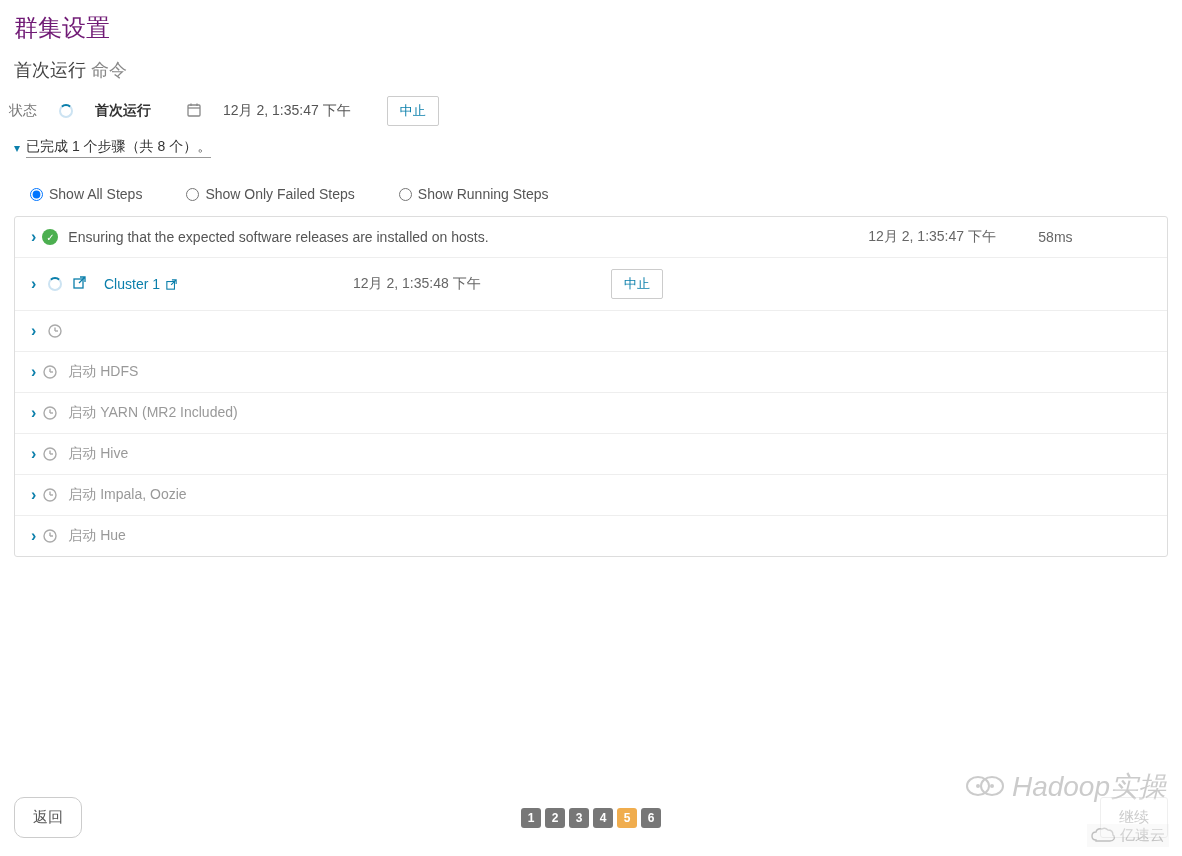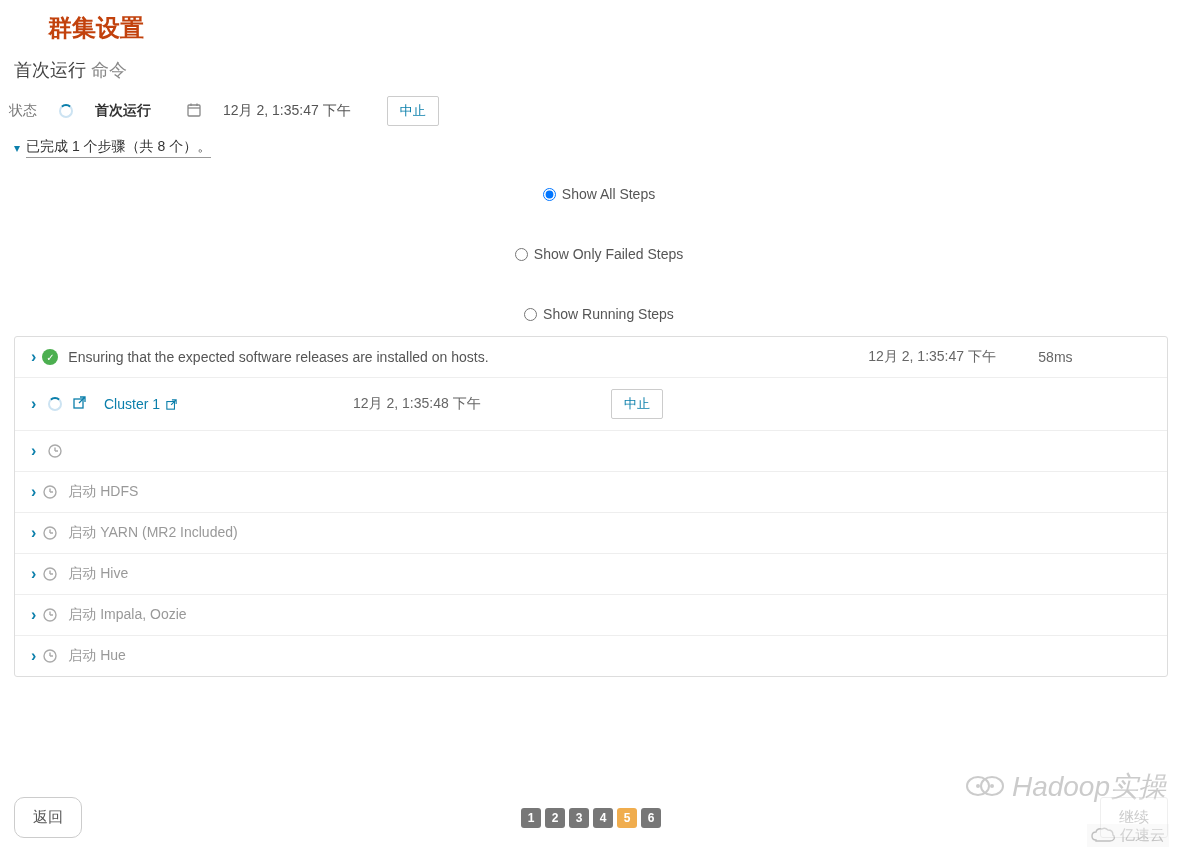--- a/index.html
+++ b/index.html
@@ -7,24 +7,23 @@
       font-family: "Helvetica Neue", Helvetica, Arial, "Microsoft YaHei", sans-serif;
       font-size: 14px;
       color: #333;
       background: #fff;
       width: 1182px;
       height: 856px;
       position: relative;
     }
     .page-title {
       font-size: 24px;
-      color: #c2410c;
+      color: #701a75;
       padding: 12px 14px 8px;
-      font-weight: 700;
-      margin-left: 34px;
+      font-weight: 400;
     }
     .subtitle {
       font-size: 18px;
       color: #444;
       padding: 6px 14px 14px;
       font-weight: 400;
     }
     .subtitle .light { color: #888; }
     .status-row {
       display: flex;
@@ -69,21 +68,20 @@
     .progress-text {
       border-bottom: 1px solid #999;
       padding-bottom: 1px;
     }
     .filter-row {
       display: flex;
       align-items: center;
       padding: 18px 14px 14px 30px;
       gap: 44px;
       color: #555;
-      flex-direction: column;
     }
     .filter-row label { display: flex; align-items: center; gap: 6px; cursor: pointer; }
     .steps-table {
       border: 1px solid #ddd;
       border-radius: 3px;
       margin: 0 14px;
       overflow: hidden;
     }
     .step-row {
       display: flex;

